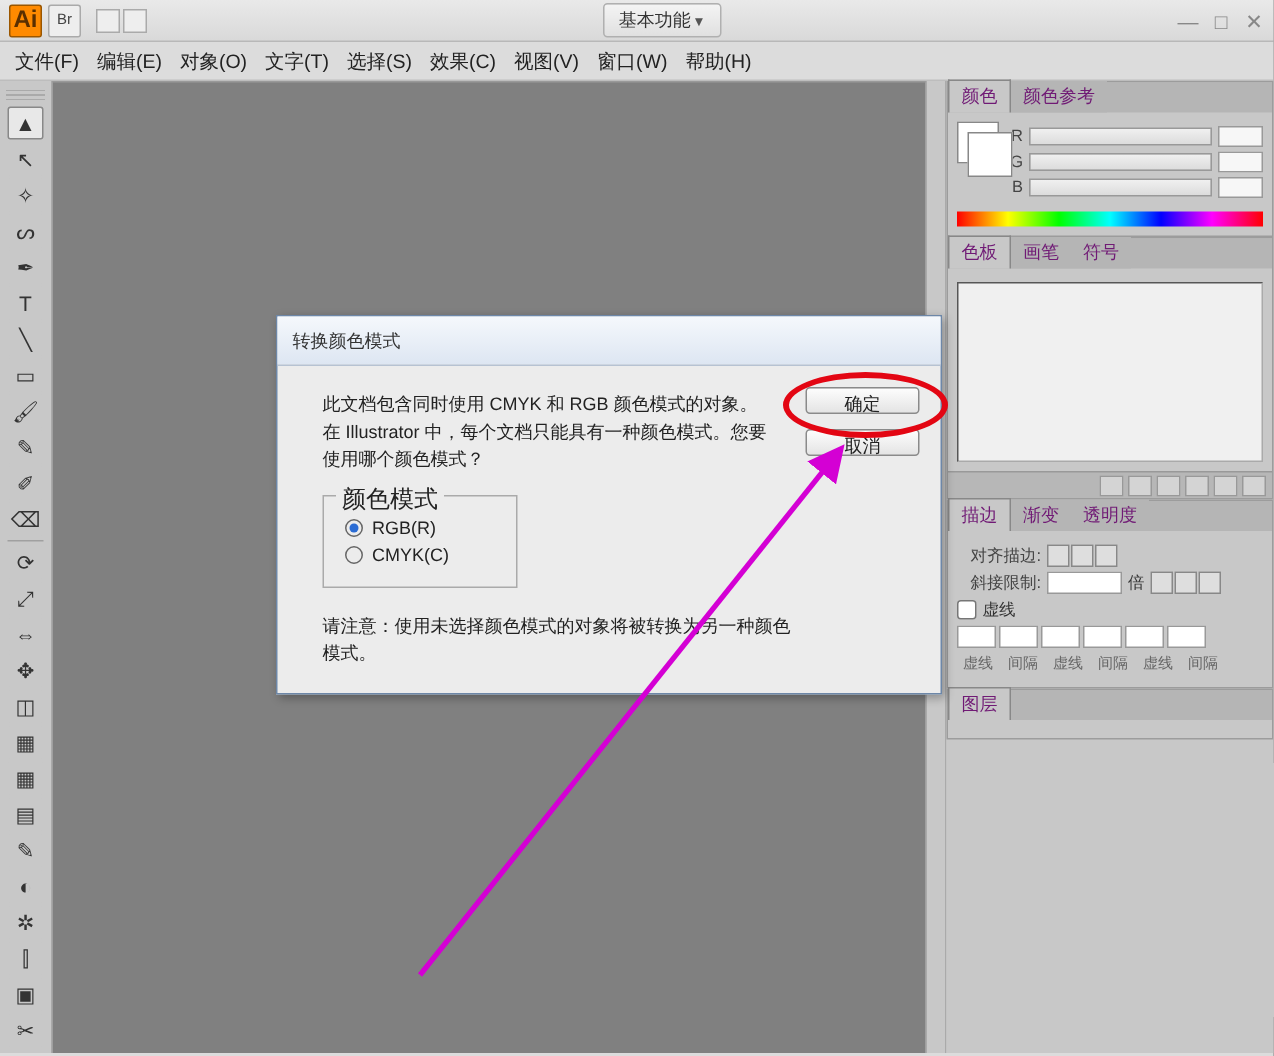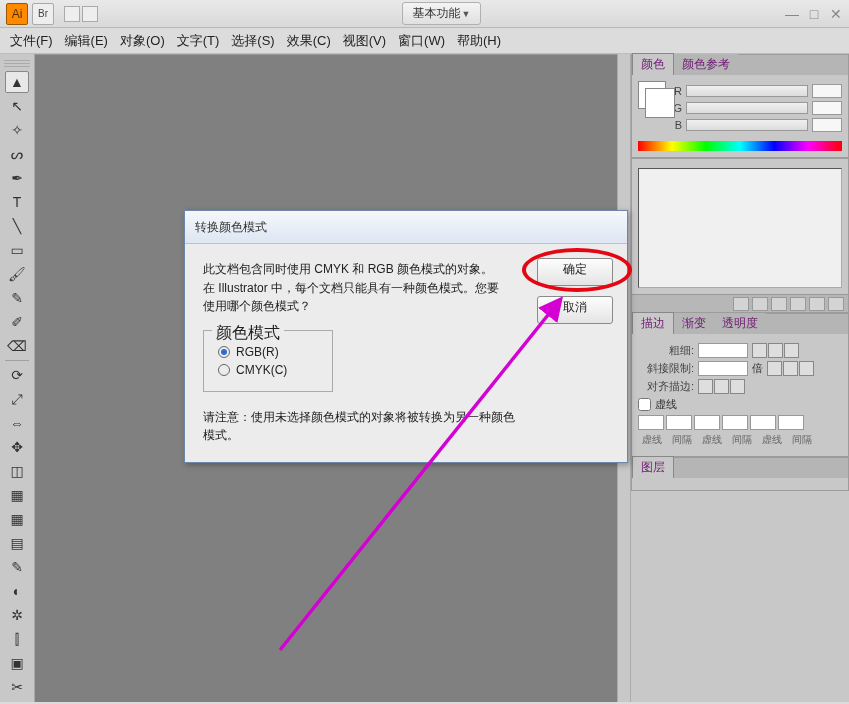--- a/index.html
+++ b/index.html
@@ -1,20 +1,20 @@
 <!DOCTYPE html>
 <html><head>
 <meta charset="utf-8">
 <style>
 * { box-sizing: border-box; margin: 0; padding: 0; font-family: "Microsoft YaHei", sans-serif; }
 body { width: 849px; height: 704px; background: #dcdcdc; overflow: hidden; position: relative; }
 
 
 .titlebar { height: 28px; background: linear-gradient(#e9e9e9,#d9d9d9); display:flex; align-items:center; padding:0 6px; border-bottom:1px solid #b8b8b8;}
-.ai-logo { width:22px; height:22px; background:#ff8a00; border:1px solid #9a5600; border-radius:2px; display:flex; align-items:center; justify-content:center; font-weight:normal; color:#5a2f00; font-size:12px;}
+.ai-logo { width:22px; height:22px; background:#ff8a00; border:1px solid #9a5600; border-radius:2px; display:flex; align-items:center; justify-content:center; font-weight:bold; color:#5a2f00; font-size:16px;}
 .br-logo { width:22px; height:22px; margin-left:4px; background:#eee; border:1px solid #aaa; border-radius:2px; display:flex; align-items:center; justify-content:center; font-size:10px; color:#444;}
 .view-icons { margin-left:10px; display:flex; gap:2px;}
 .view-icons span{ width:16px; height:16px; border:1px solid #aaa; background:#eee;}
 .center-btn { margin: 0 auto; display:flex; align-items:center; gap:1px; padding:2px 10px; background:linear-gradient(#f4f4f4,#e0e0e0); border:1px solid #b0b0b0; border-radius:3px; font-size:12px; color:#333;}
 .center-btn .tri{ font-size:9px; color:#555;}
 .win-controls { display:flex; gap:8px; color:#888;}
 .win-controls span{ width:14px; text-align:center; font-size:14px; line-height:14px; cursor:default;}
 
 
 .menubar { height:26px; background:#dcdcdc; display:flex; align-items:center; padding:0 10px; gap:12px; font-size:13px; color:#222; border-bottom:1px solid #bdbdbd;}
@@ -59,24 +59,24 @@
 
 .stroke-row{display:flex;align-items:center;gap:4px;margin:3px 0;font-size:11px;}
 .stroke-row .lbl{width:56px;text-align:right;color:#444;}
 .stroke-row input{width:50px;height:15px;border:1px solid #999;background:#fff;font-size:11px;padding:0 2px;}
 .boxes{display:flex;gap:1px;}
 .boxes span{width:15px;height:15px;border:1px solid #888;background:#dedede;}
 
 
 .dialog { position:absolute; left:184px; top:210px; width:444px; background:#ececec; border:1px solid #6d87a8; box-shadow:2px 2px 6px rgba(0,0,0,.3);}
 .dlg-title{ height:24px; background:linear-gradient(#f5f8fc,#dde6f2); border-bottom:1px solid #b6c2d2; font-size:12px; color:#333; display:flex; align-items:center; padding:16px 10px;}
-.dlg-body{ padding:16px 18px 18px 18px; font-size:12px; color:#222; position:relative;}
+.dlg-body{ padding:16px 18px 18px 30px; font-size:12px; color:#222; position:relative;}
 .dlg-text{ width:300px; line-height:1.55;}
 .dlg-btns{ position:absolute; top:14px; right:14px; display:flex; flex-direction:column; gap:10px;}
-.dlg-btn{ width:76px; height:28px; background:linear-gradient(#fdfdfd,#e4e4e4); border:1px solid #8a8a8a; border-radius:3px; font-size:12px; text-align:center; line-height:20px;}
+.dlg-btn{ width:76px; height:18px; background:linear-gradient(#fdfdfd,#e4e4e4); border:1px solid #8a8a8a; border-radius:3px; font-size:12px; text-align:center; line-height:20px;}
 .fieldset{ margin-top:14px; border:1px solid #aaa; padding:10px 14px 10px 14px; width:130px; position:relative;}
 .fieldset .legend{position:absolute;top:-8px;left:8px;background:#ececec;padding:0 4px;font-size:16px;}
 .radio-row{ display:flex; align-items:center; gap:6px; margin:4px 0;}
 .radio{ width:12px; height:12px; border:1px solid #666; border-radius:50%; display:inline-flex; align-items:center; justify-content:center;}
 .radio.sel::after{content:"";width:6px;height:6px;border-radius:50%;background:#2b6cd4;}
 .note{ margin-top:16px; width:320px; line-height:1.5;}
 
 
 .ellipse{ position:absolute; left:522px; top:248px; width:110px; height:44px; border:4px solid #e30613; border-radius:50%; pointer-events:none;}
 .arrow{ position:absolute; left:200px; top:290px; width:370px; height:370px; pointer-events:none;}
@@ -179,20 +179,25 @@
                 <div class="slider"></div>
                 <div class="val"></div>
               </div>
           </div>
         </div>
         <div class="hue-bar"></div>
       </div>
     </div>
 
     <div class="panel">
+      <div class="panel-tabs">
+        <div class="panel-tab active">色板</div>
+        <div class="panel-tab">画笔</div>
+        <div class="panel-tab">符号</div>
+      </div>
       <div class="panel-body">
           <div class="swatch-big"></div>
         </div>
       <div class="panel-footer">
         <span></span>
         <span></span>
         <span></span>
         <span></span>
         <span></span>
         <span></span>
@@ -200,40 +205,31 @@
     </div>
 
     <div class="panel">
       <div class="panel-tabs">
         <div class="panel-tab active">描边</div>
         <div class="panel-tab">渐变</div>
         <div class="panel-tab">透明度</div>
       </div>
       <div class="panel-body">
         <div class="stroke-row">
-          <span class="lbl">粗细:</span>
-          <input style="">
+          <span class="lbl">对齐描边:</span>
           <div class="boxes">
               <span></span>
               <span></span>
               <span></span>
             </div>
         </div>
         <div class="stroke-row">
           <span class="lbl">斜接限制:</span>
           <input style="">
           <span>倍</span>
-          <div class="boxes">
-              <span></span>
-              <span></span>
-              <span></span>
-            </div>
-        </div>
-        <div class="stroke-row">
-          <span class="lbl">对齐描边:</span>
           <div class="boxes">
               <span></span>
               <span></span>
               <span></span>
             </div>
         </div>
         <div class="stroke-row">
           <input type="checkbox" style="width: auto; height: auto;">
           <span>虚线</span>
         </div>

